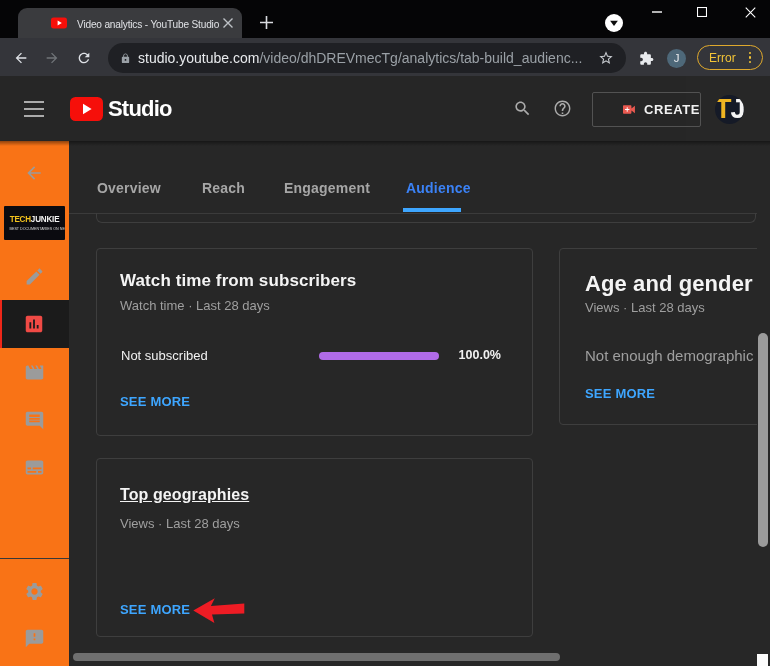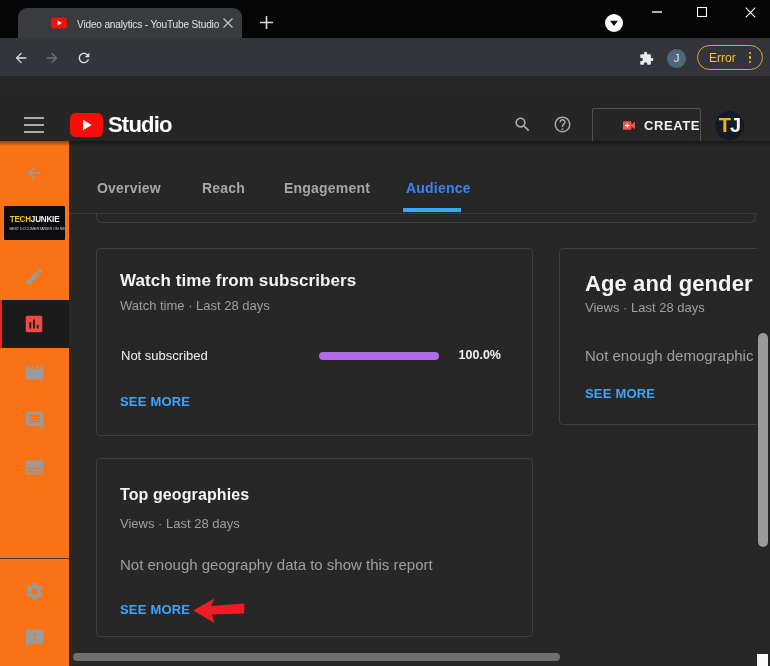--- a/index.html
+++ b/index.html
@@ -37,36 +37,36 @@
   #browser-avatar { left:667px; top:10.5px; width:19px; height:19px; border-radius:50%;
                     background:#4e6879; color:#e8eaed; font-size:11.5px; text-align:center;
                     line-height:19px; font-weight:400; }
   #error-pill { left:697px; top:7px; width:66px; height:25px; border:1.5px solid #dfa92d;
                 border-radius:13px; display:flex; align-items:center; }
   #error-label { color:#f3c437; font-size:12px; margin-left:11px; }
   #error-dots { margin-left:13px; display:flex; flex-direction:column; gap:2px; }
   #error-dots i { width:2.6px; height:2.6px; border-radius:50%; background:#f3c437; display:block; }
 
   
-  #header { left:0; top:92px; width:686px; height:65px; background:#262626; }
+  #header { left:0; top:76px; width:686px; height:65px; background:#262626; }
   #hamburger { left:24px; top:25px; width:20px; height:16px; display:flex;
                flex-direction:column; justify-content:space-between; }
   #hamburger i { display:block; height:2px; background:#ababab; }
   #yt-logo { left:70px; top:21px; width:33px; height:24px; }
   #brand { left:108px; top:20px; font-size:22px; font-weight:700; color:#ffffff;
            letter-spacing:-0.8px; }
   #search-icon { left:513px; top:23px; width:19px; height:19px; }
   #help-icon { left:553px; top:23px; width:19px; height:19px; }
   #create-btn { left:592px; top:16px; width:109px; height:35px; border:1px solid #525252;
                 border-radius:2px; display:flex; align-items:center;padding-left:18px; }
   #create-icon { margin-left:12px; width:21px; height:15px; }
   #create-label { color:#f1f1f1; font-size:13px; font-weight:700; letter-spacing:.6px;
                   margin-left:9px; }
   #app-avatar { left:715px; top:19px; width:29px; height:29px; border-radius:50%;
-                background:#151a27; text-align:center; line-height:28px; font-size:20px;
+                background:#151a27; text-align:center; line-height:28px; font-size:27px;
                 font-weight:700; overflow:hidden; letter-spacing:-1px; }
   #app-avatar .t1 { color:#eeb422; } #app-avatar .t2 { color:#f5f5f5; }
 
   #header-shadow { left:0; top:141px; width:770px; height:5px;
     background:linear-gradient(rgba(0,0,0,0.42), rgba(0,0,0,0)); z-index:5; }
 
   
   #sidebar { left:0; top:141px; width:69px; height:525px; background:#f97316; }
   .side-icon { position:absolute; left:24px; width:21px; height:21px; }
   #side-back { left:24px; top:22px; width:20px; height:20px; position:absolute; }
@@ -94,21 +94,21 @@
                   background:#3b3b3b; }
   #remnant-card { position:absolute; left:27px; top:72px; width:660px; height:10px;
                   border:1px solid #3e3e3e; border-top:none; border-radius:0 0 6px 6px; }
   .card { position:absolute; border:1px solid #3e3e3e; border-radius:4px; }
   #card-watch { left:27px; top:107px; width:437px; height:188px; }
   #card-age { left:490px; top:107px; width:438px; height:177px; }
   #card-geo { left:27px; top:317px; width:437px; height:179px; }
   .card-title { position:absolute; left:23px; color:#f4f4f4; font-weight:700; }
   #card-watch .card-title { top:22px; font-size:17px; letter-spacing:.1px; }
   #card-age .card-title { left:25px; top:22px; font-size:22px; letter-spacing:.1px; }
-  #card-geo .card-title { top:27px; font-size:16px; letter-spacing:.1px; }
+  #card-geo .card-title { top:27px; font-size:16px; letter-spacing:.1px;text-decoration:underline; }
   .card-sub { position:absolute; left:23px; color:#9f9f9f; font-size:13px; }
   #card-watch .card-sub { top:49px; }
   #card-age .card-sub { left:25px; top:51px; }
   #card-geo .card-sub { top:57px; }
   .see-more { position:absolute; left:23px; color:#3ea6ff; font-size:13px;
               font-weight:700; letter-spacing:.2px; }
   #card-watch .see-more { top:145px; }
   #card-age .see-more { left:25px; top:137px; }
   #card-geo .see-more { top:143px; }
   .card-msg { position:absolute; color:#9f9f9f; }
@@ -164,20 +164,29 @@
 <div class="abs" id="toolbar">
   <svg class="abs" id="nav-back" viewBox="0 0 24 24">
     <path d="M20 11H7.83l5.59-5.59L12 4l-8 8 8 8 1.41-1.41L7.83 13H20v-2z" fill="#dee1e6"></path>
   </svg>
   <svg class="abs" id="nav-fwd" viewBox="0 0 24 24">
     <path d="M12 4l-1.41 1.41L16.17 11H4v2h12.17l-5.58 5.59L12 20l8-8z" fill="#707478"></path>
   </svg>
   <svg class="abs" id="nav-reload" viewBox="0 0 24 24">
     <path d="M17.65 6.35C16.2 4.9 14.21 4 12 4c-4.42 0-7.99 3.58-7.99 8s3.57 8 7.99 8c3.73 0 6.84-2.55 7.73-6h-2.08c-.82 2.33-3.04 4-5.65 4-3.31 0-6-2.69-6-6s2.69-6 6-6c1.66 0 3.14.69 4.22 1.78L13 11h7V4l-2.35 2.35z" fill="#dee1e6"></path>
   </svg>
+  <div class="abs" id="omnibox">
+    <svg id="lock-icon" viewBox="0 0 24 24">
+      <path d="M18 8h-1V6c0-2.76-2.24-5-5-5S7 3.24 7 6v2H6c-1.1 0-2 .9-2 2v10c0 1.1.9 2 2 2h12c1.1 0 2-.9 2-2V10c0-1.1-.9-2-2-2zm-6 9c-1.1 0-2-.9-2-2s.9-2 2-2 2 .9 2 2-.9 2-2 2zm3.1-9H8.9V6c0-1.71 1.39-3.1 3.1-3.1 1.71 0 3.1 1.39 3.1 3.1v2z" fill="#9aa0a6"></path>
+    </svg>
+    <div id="url-text"><b>studio.youtube.com</b><span>/video/dhDREVmecTg/analytics/tab-build_audienc...</span></div>
+    <svg id="star-icon" viewBox="0 0 24 24">
+      <path d="M22 9.24l-7.19-.62L12 2 9.19 8.63 2 9.24l5.46 4.73L5.82 21 12 17.27 18.18 21l-1.63-7.03L22 9.24zM12 15.4l-3.76 2.27 1-4.28-3.32-2.88 4.38-.38L12 6.1l1.71 4.04 4.38.38-3.32 2.88 1 4.28L12 15.4z" fill="#c7cbd0"></path>
+    </svg>
+  </div>
   <svg class="abs" id="ext-icon" viewBox="0 0 24 24">
     <path d="M20.5 11H19V7c0-1.1-.9-2-2-2h-4V3.5C13 2.12 11.88 1 10.5 1S8 2.12 8 3.5V5H4c-1.1 0-1.99.9-1.99 2v3.8H3.5c1.49 0 2.7 1.21 2.7 2.7s-1.21 2.7-2.7 2.7H2V20c0 1.1.9 2 2 2h3.8v-1.5c0-1.49 1.21-2.7 2.7-2.7 1.49 0 2.7 1.21 2.7 2.7V22H17c1.1 0 2-.9 2-2v-4h1.5c1.38 0 2.5-1.12 2.5-2.5S21.88 11 20.5 11z" fill="#e8eaed"></path>
   </svg>
   <div class="abs" id="browser-avatar">J</div>
   <div class="abs" id="error-pill">
     <span id="error-label">Error</span>
     <span id="error-dots">
         <i></i>
         <i></i>
         <i></i>
@@ -270,21 +279,20 @@
   <div class="card" id="card-age">
     <div class="card-title">Age and gender</div>
     <div class="card-sub">Views · Last 28 days</div>
     <div class="card-msg">Not enough demographic data to show this report</div>
     <div class="see-more">SEE MORE</div>
   </div>
 
   <div class="card" id="card-geo">
     <div class="card-title">Top geographies</div>
     <div class="card-sub">Views · Last 28 days</div>
-    <div class="card-msg">Not enough geography data to show this report</div>
     <div class="see-more">SEE MORE</div>
     <svg id="anno-arrow" viewBox="0 0 60 30">
       <path d="M4.3 15.5 L25.8 3.2 L21.9 10.9 L55.3 8.5 L55.3 18.6 L23 19.5 L25.4 27.9 Z" fill="#ee1c24"></path>
     </svg>
   </div>
 </div>
 
 <div class="abs" id="vscroll-thumb"></div>
 <div class="abs" id="hscroll-thumb"></div>
 <div class="abs" id="scroll-corner"></div>

